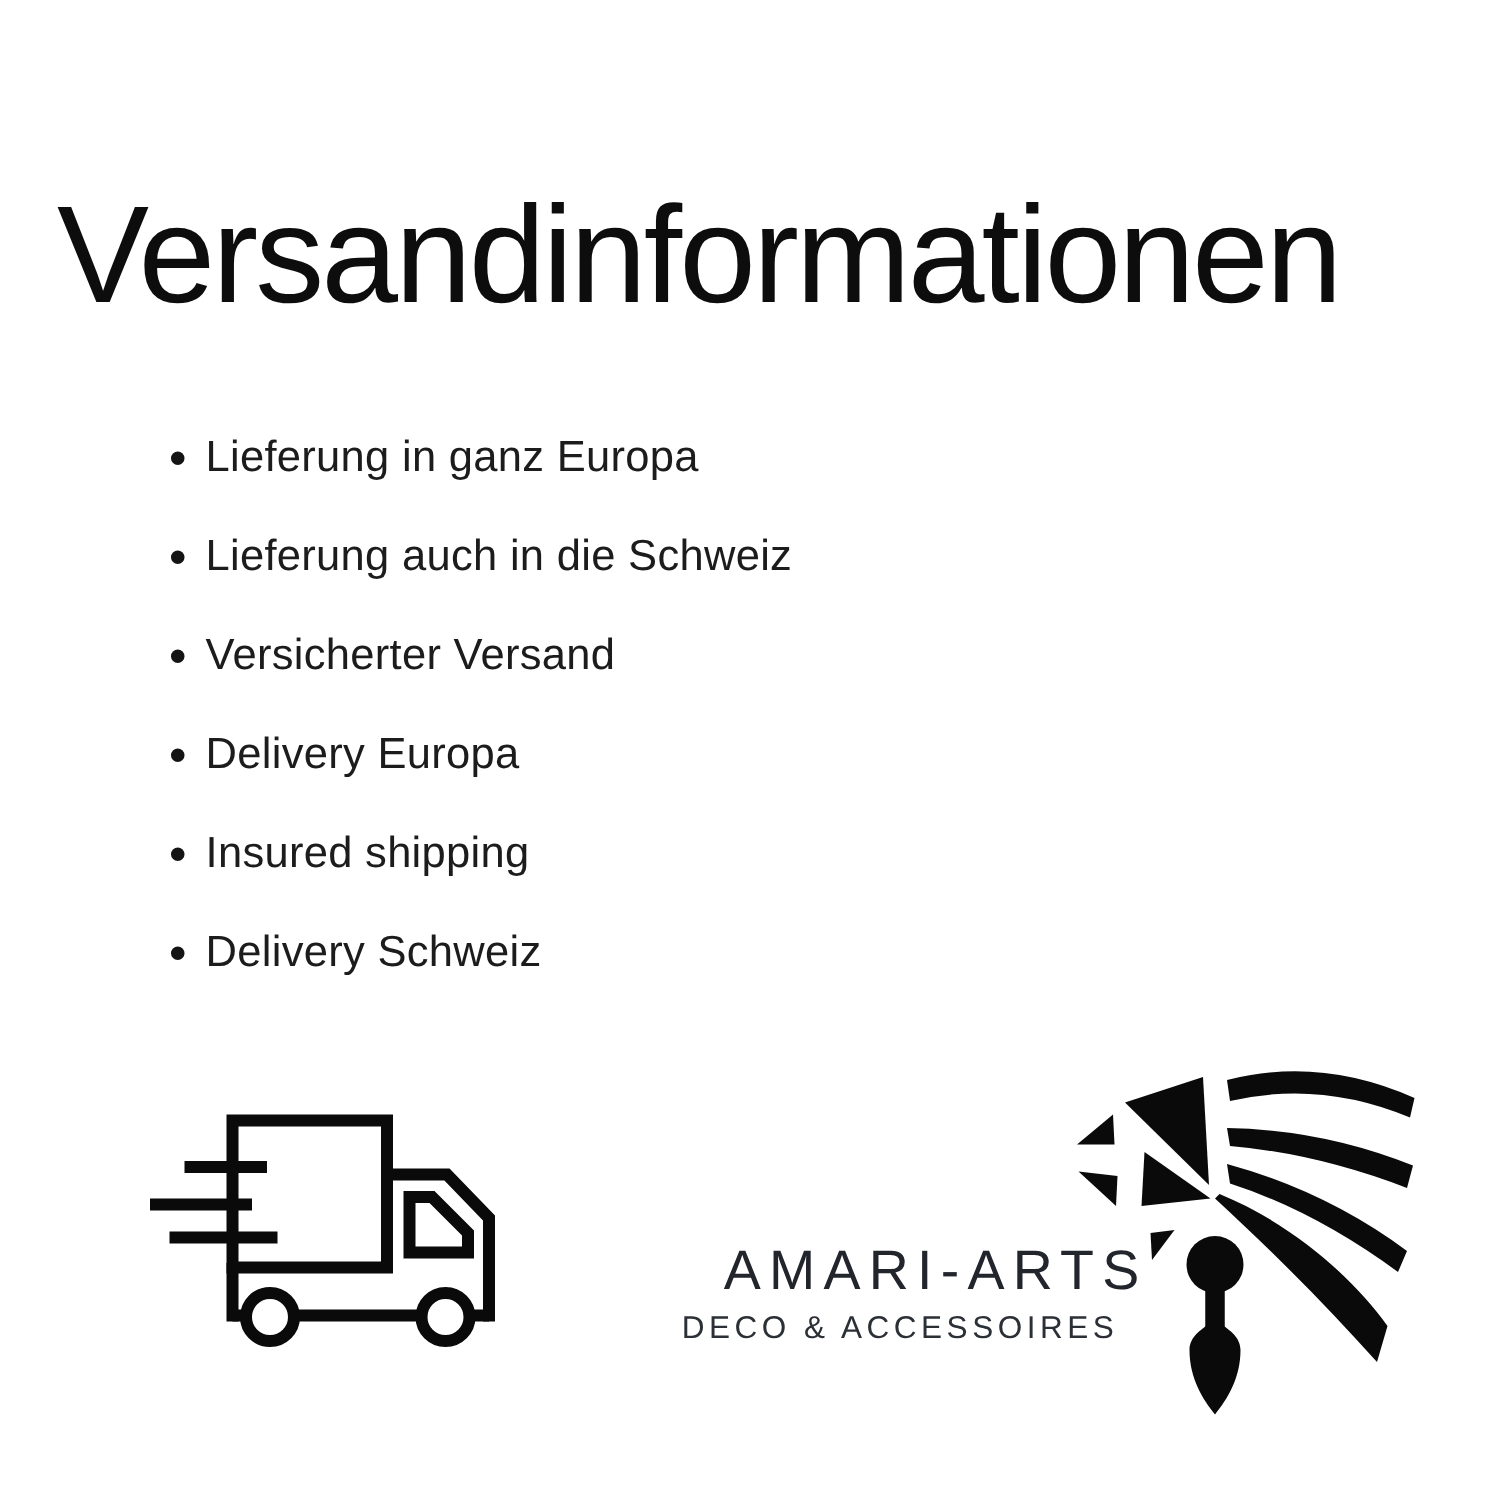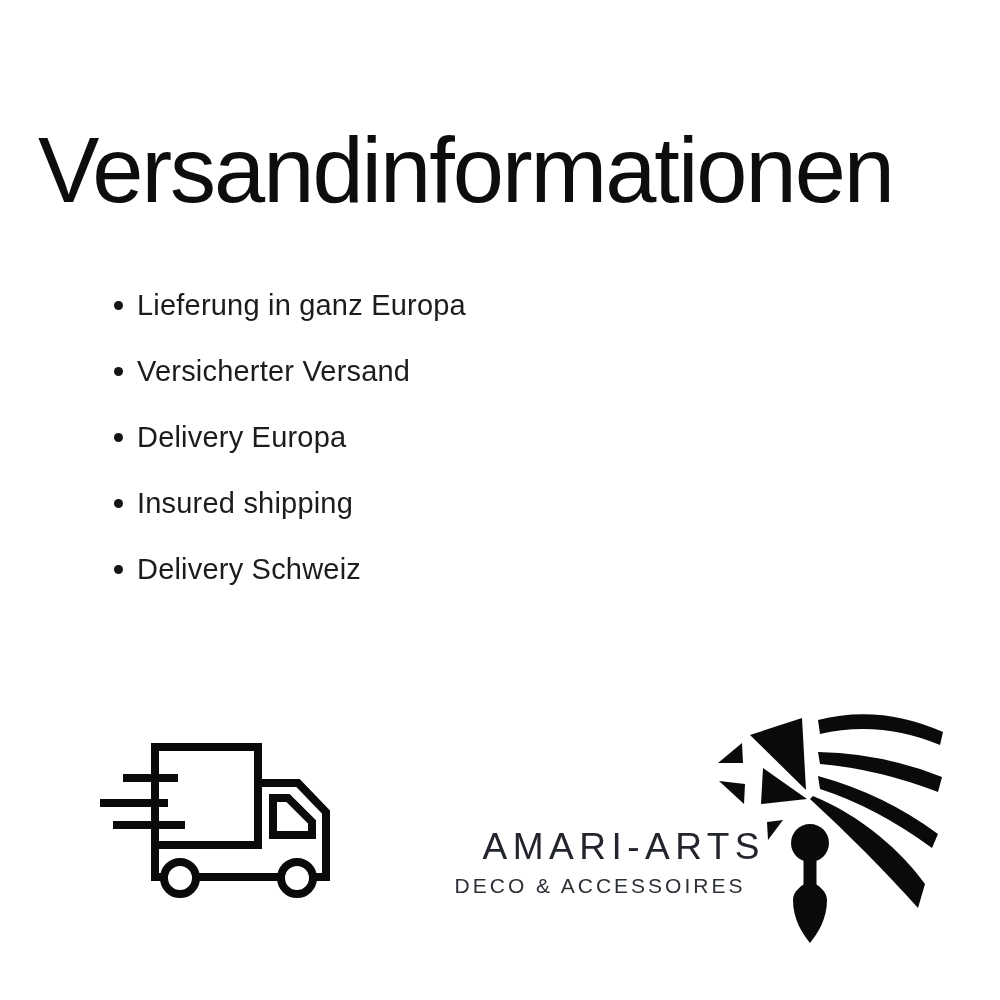--- a/index.html
+++ b/index.html
@@ -102,20 +102,24 @@
 
   <h1 class="title">Versandinformationen</h1>
 
   <ul class="shipping-list">
     <li>
       <span class="bullet-dot"></span>
       <span class="item-text">Lieferung in ganz Europa</span>
     </li>
     <li>
       <span class="bullet-dot"></span>
+      <span class="item-text">Lieferung auch in die Schweiz</span>
+    </li>
+    <li>
+      <span class="bullet-dot"></span>
       <span class="item-text">Versicherter Versand</span>
     </li>
     <li>
       <span class="bullet-dot"></span>
       <span class="item-text">Delivery Europa</span>
     </li>
     <li>
       <span class="bullet-dot"></span>
       <span class="item-text">Insured shipping</span>
     </li>

